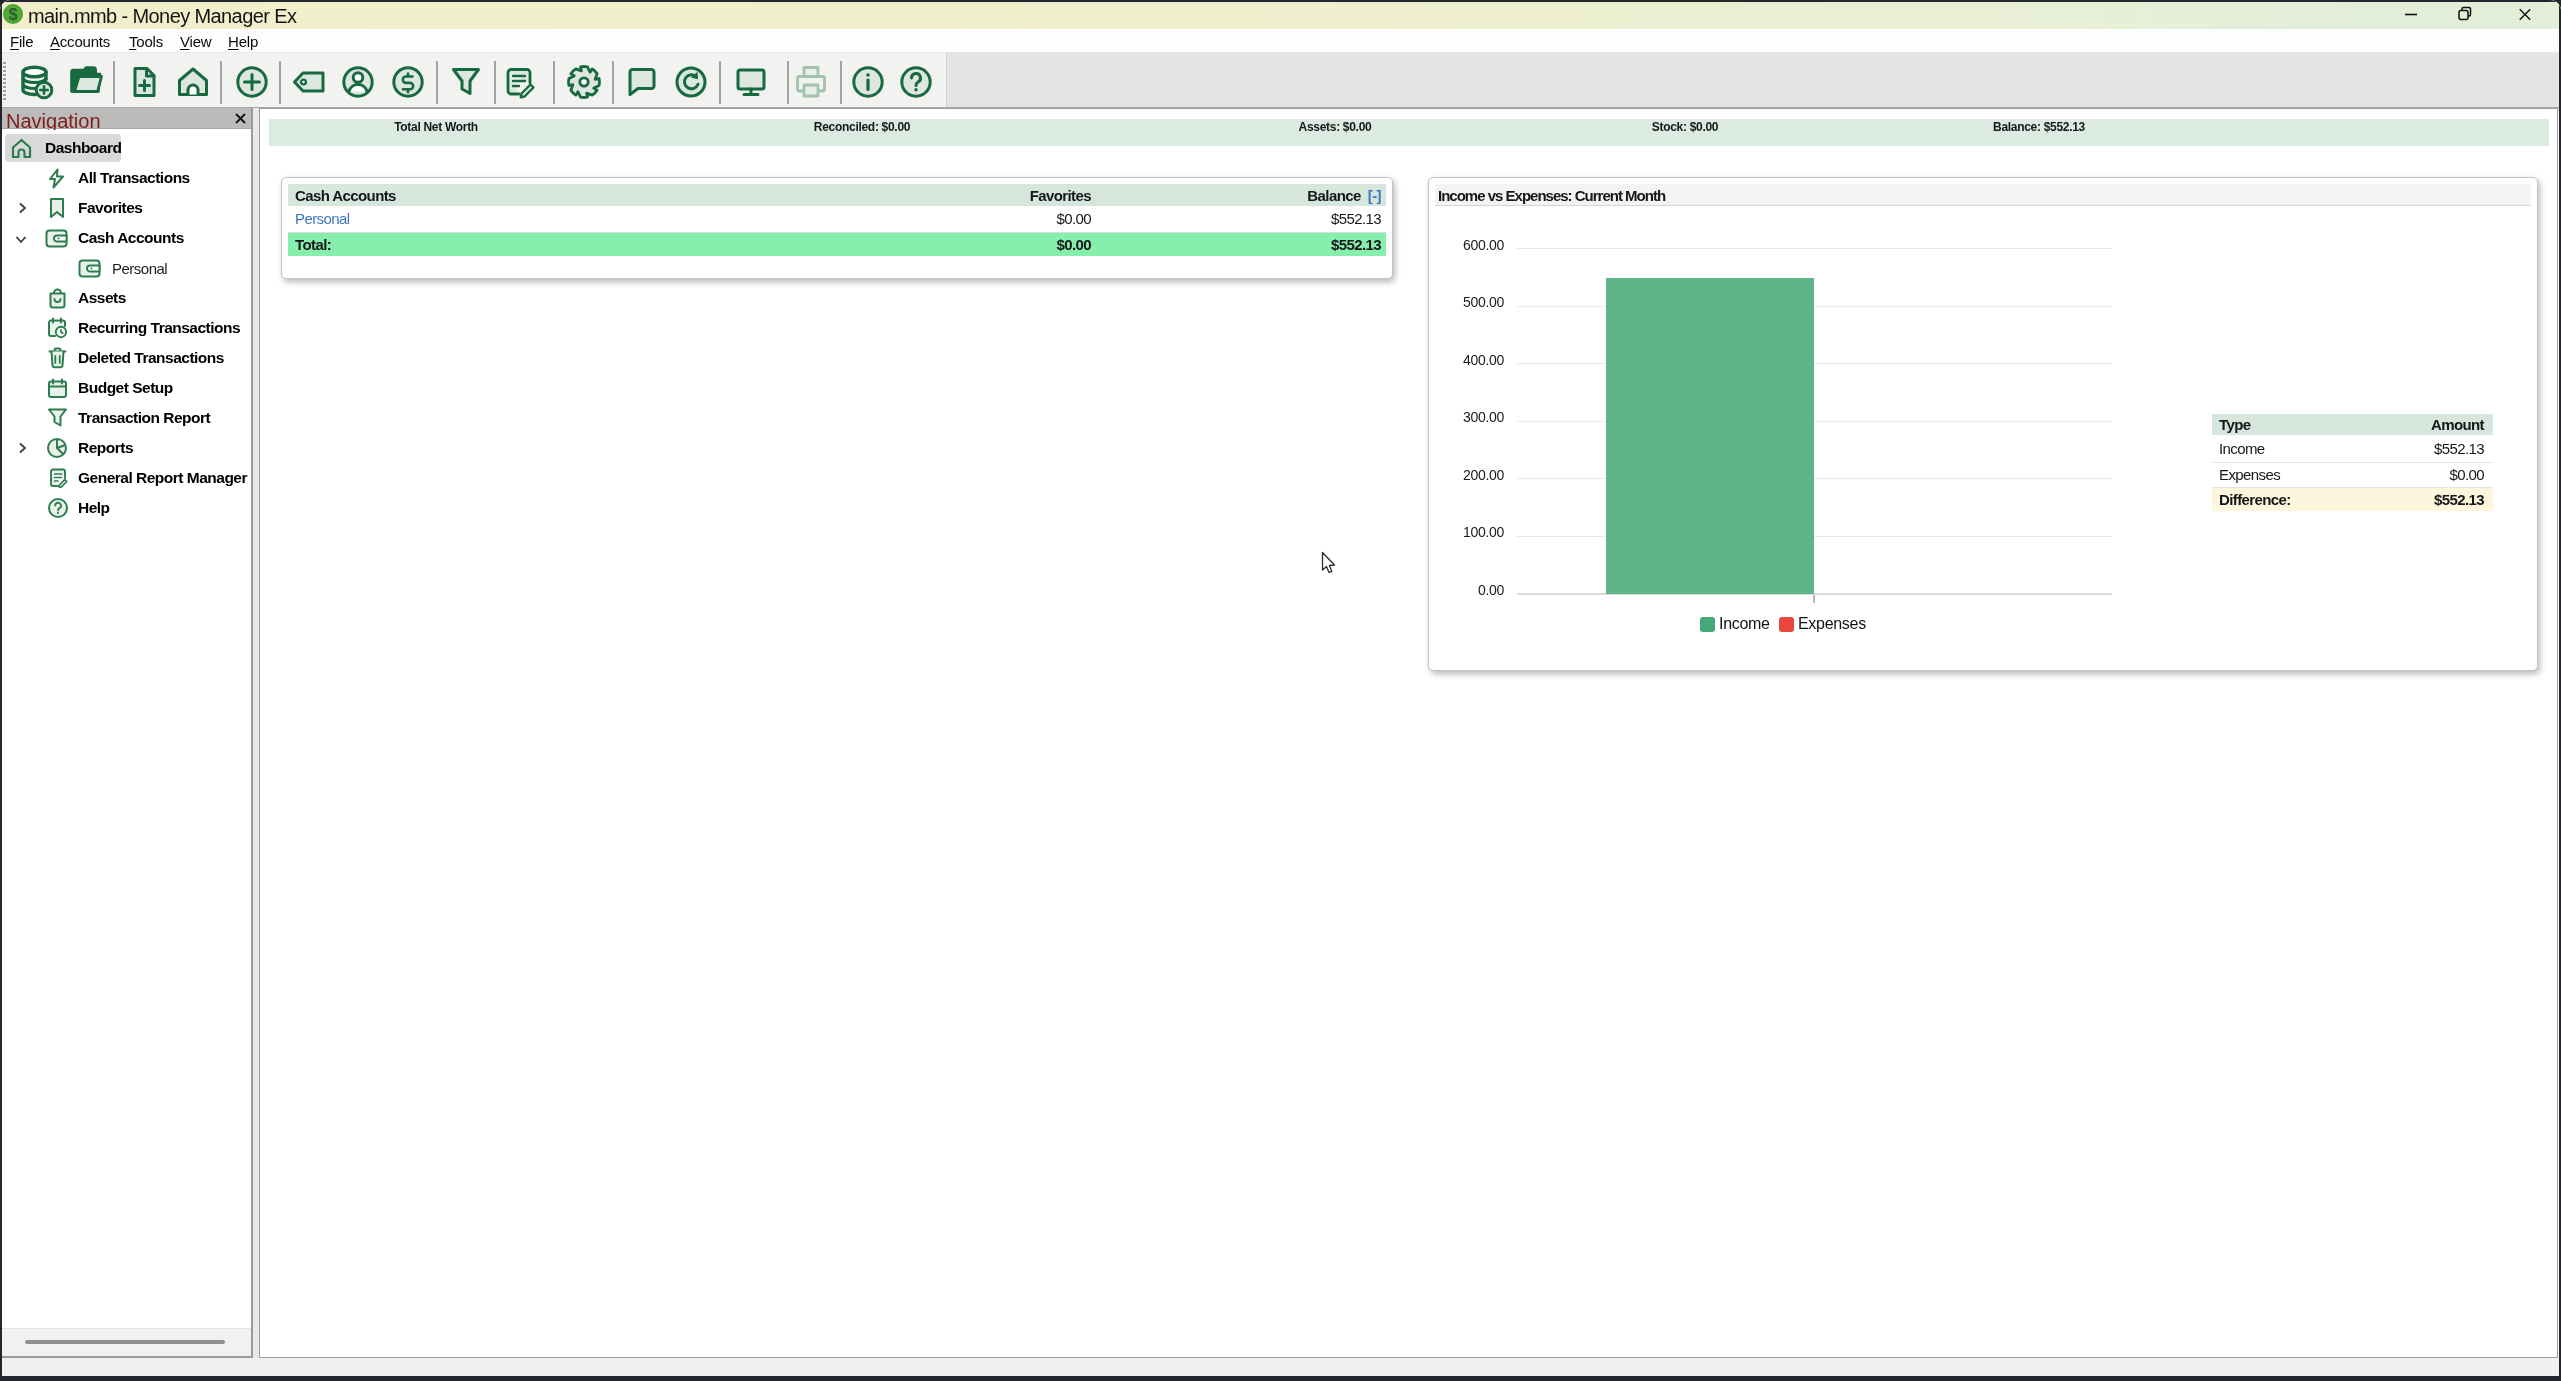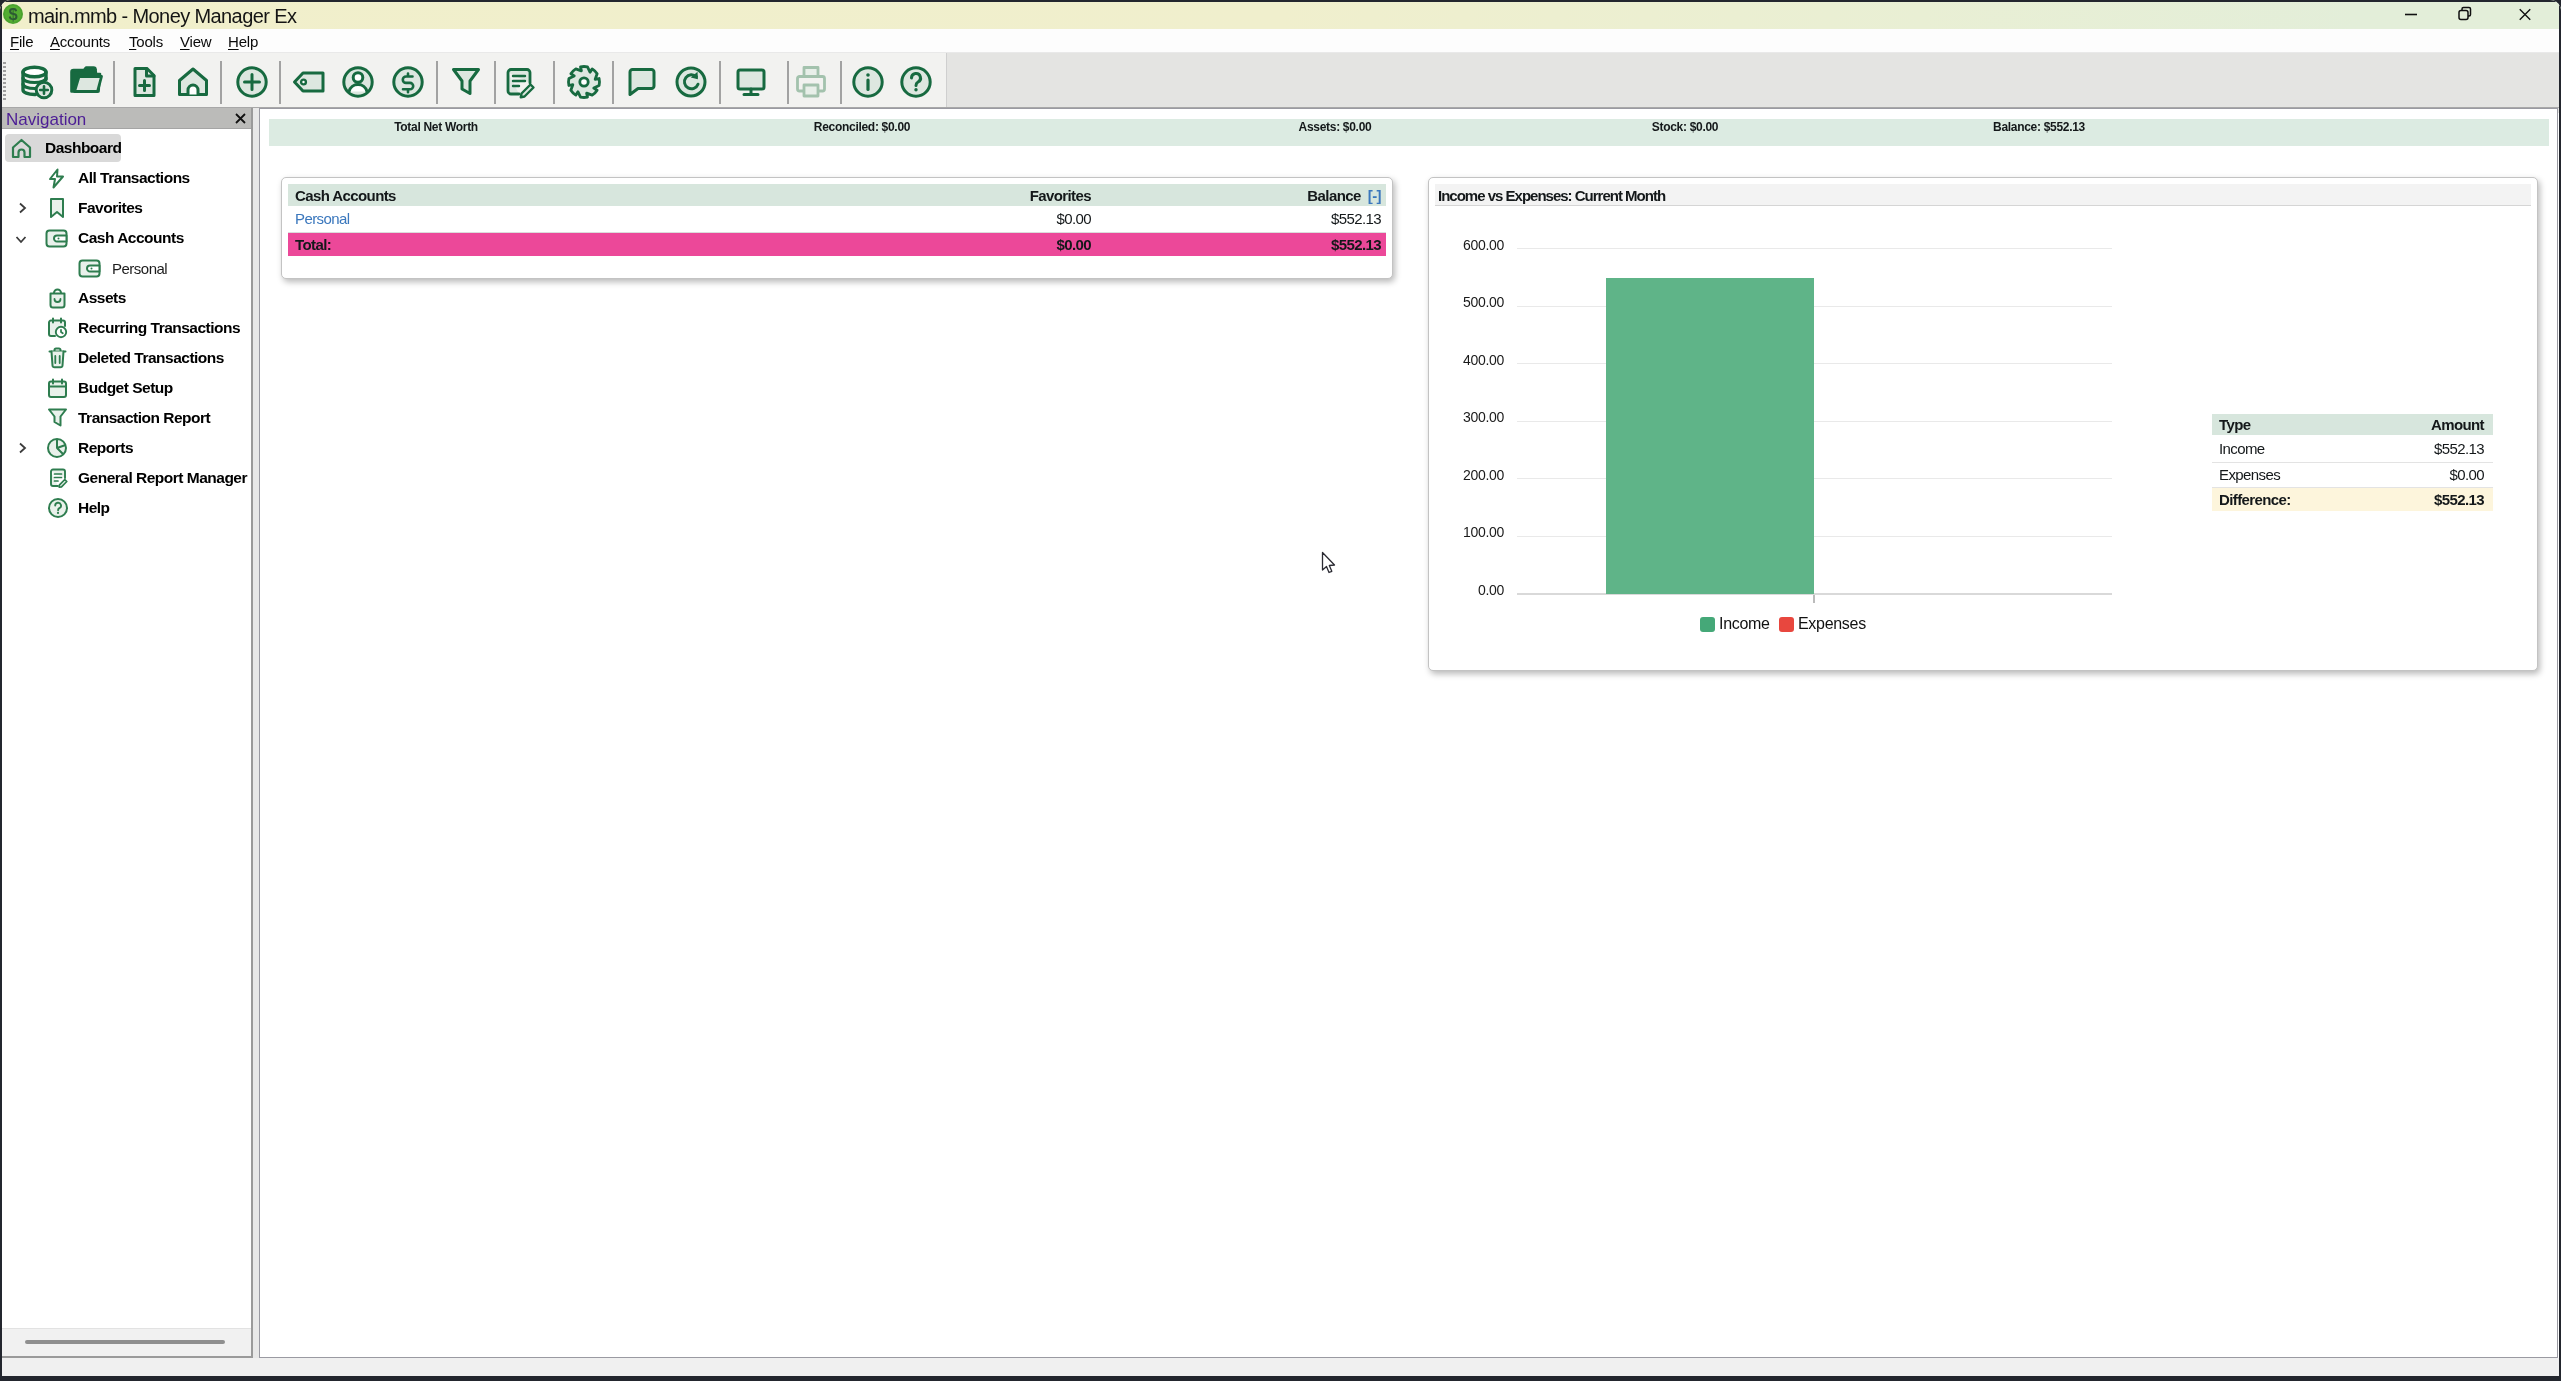--- a/index.html
+++ b/index.html
@@ -18,21 +18,21 @@
 .menuitem u { text-decoration-thickness:1px; text-underline-offset:2px; }
 
 #toolbar { position:absolute; left:0; top:53px; width:100%; height:55px; background:#e4e4e2; border-bottom:1px solid #a8a8a8; }
 #toolstrip { position:absolute; left:0; top:0; width:947px; height:54px; background:#f2f2f0; border-right:1px solid #cfcfcf; }
 .tsep { position:absolute; top:8px; width:2px; height:43px; background:#a2a2a2; }
 .ticon { position:absolute; top:10px; }
 #grip { position:absolute; left:3px; top:9px; width:3px; height:38px;
   background-image:repeating-linear-gradient(to bottom,#9f9f9f 0 2px,transparent 2px 4px); }
 
 #navheader { position:absolute; left:0; top:108px; width:251px; height:21px; background:#bbbbb9; border-bottom:1px solid #a5a5a5;}
-#navheader span { position:absolute; left:6px; top:2px; font-size:17px; color:#4c1d95; }
+#navheader span { position:absolute; left:6px; top:2px; font-size:20px; color:#7f1d1d; }
 #nav { position:absolute; left:0; top:130px; width:251px; height:1198px; background:#ffffff; }
 #navscroll { position:absolute; left:0; top:1328px; width:251px; height:28px; background:#f1f1f1; border-top:1px solid #e2e2e2;}
 #navthumb { position:absolute; left:25px; top:11px; width:200px; height:4px; background:#8f8f8f; border-radius:2px;}
 #navborder { position:absolute; left:251px; top:108px; width:2px; height:1248px; background:#9a9a9a; }
 #navbottom { position:absolute; left:0; top:1356px; width:253px; height:2px; background:#9a9a9a; }
 .navrow { position:absolute; height:30px; display:flex; align-items:center; }
 .navtext { font-size:15.5px; font-weight:bold; color:#000; letter-spacing:-0.5px; }
 #dashsel { position:absolute; left:5px; top:134px; width:116px; height:28px; background:#d9d9d9; border-radius:4px; }
 .chev { position:absolute; width:12px; height:12px; }
 
@@ -338,21 +338,21 @@
               <tr style="background:#d7e6dd;height:22px;">
             <td style="padding-left:7px;font-weight:bold;">Cash Accounts</td>
             <td style="text-align:right;font-weight:bold;width:270px;">Favorites</td>
             <td style="text-align:right;font-weight:bold;width:295px;padding-right:5px;">Balance&nbsp;&nbsp;<span style="color:#3a77bd">[-]</span></td>
           </tr>
           <tr style="height:26px;border-bottom:1px solid #dcdcdc;">
             <td style="padding-left:7px;"><span style="color:#3a77bd">Personal</span></td>
             <td style="text-align:right;">$0.00</td>
             <td style="text-align:right;padding-right:5px;">$552.13</td>
           </tr>
-          <tr style="background:#ec4899;height:24px;">
+          <tr style="background:#86efac;height:24px;">
             <td style="padding-left:7px;font-weight:bold;">Total:</td>
             <td style="text-align:right;font-weight:bold;">$0.00</td>
             <td style="text-align:right;font-weight:bold;padding-right:5px;">$552.13</td>
           </tr>
         </tbody>
           </table>
       </div>
     </div>
 
     <div class="panel" id="chartpanel" style="left:1168px; top:68px; width:1110px; height:494px;">

